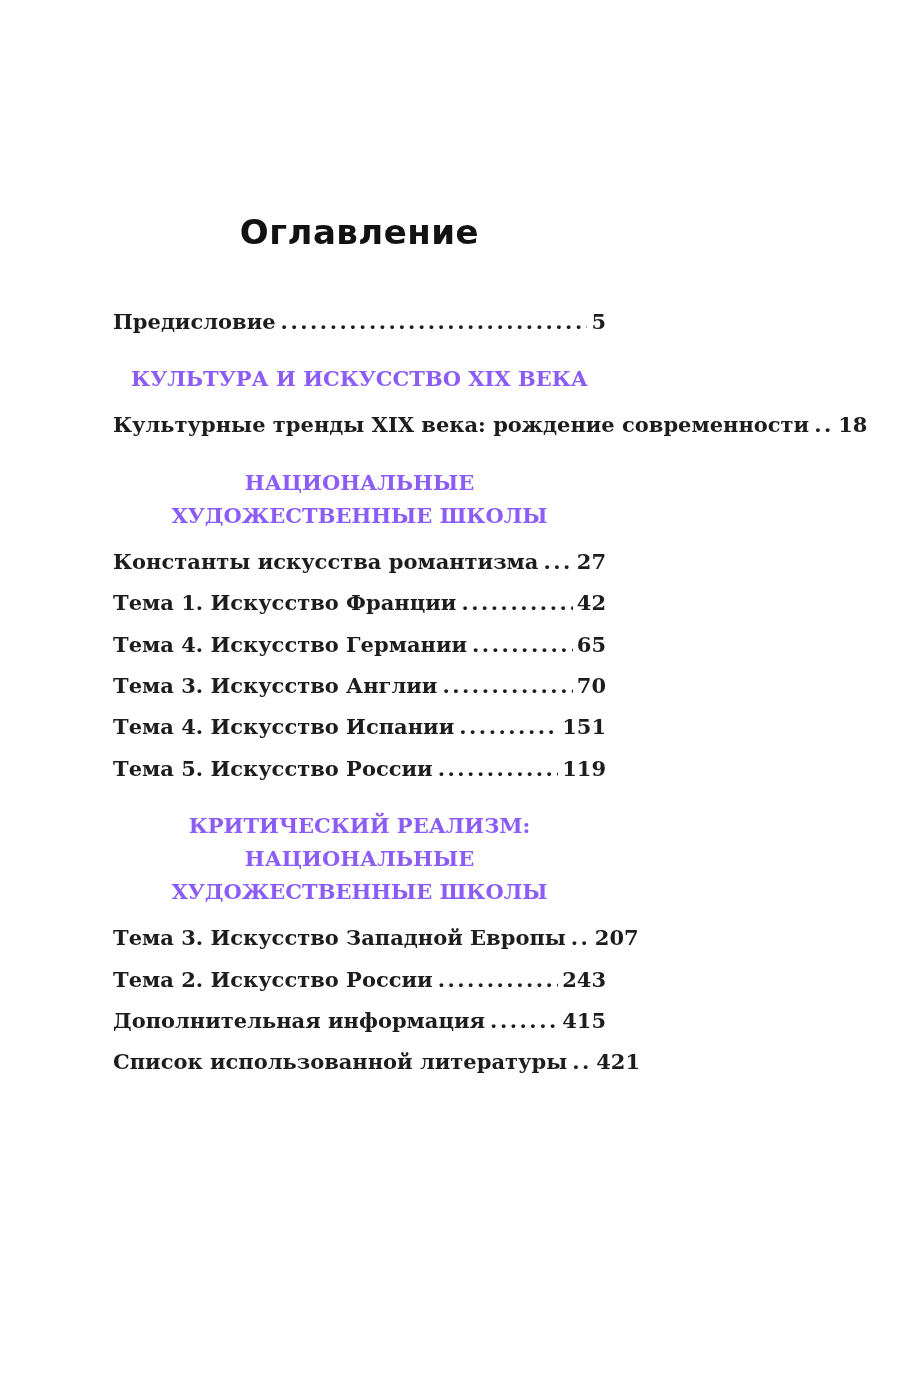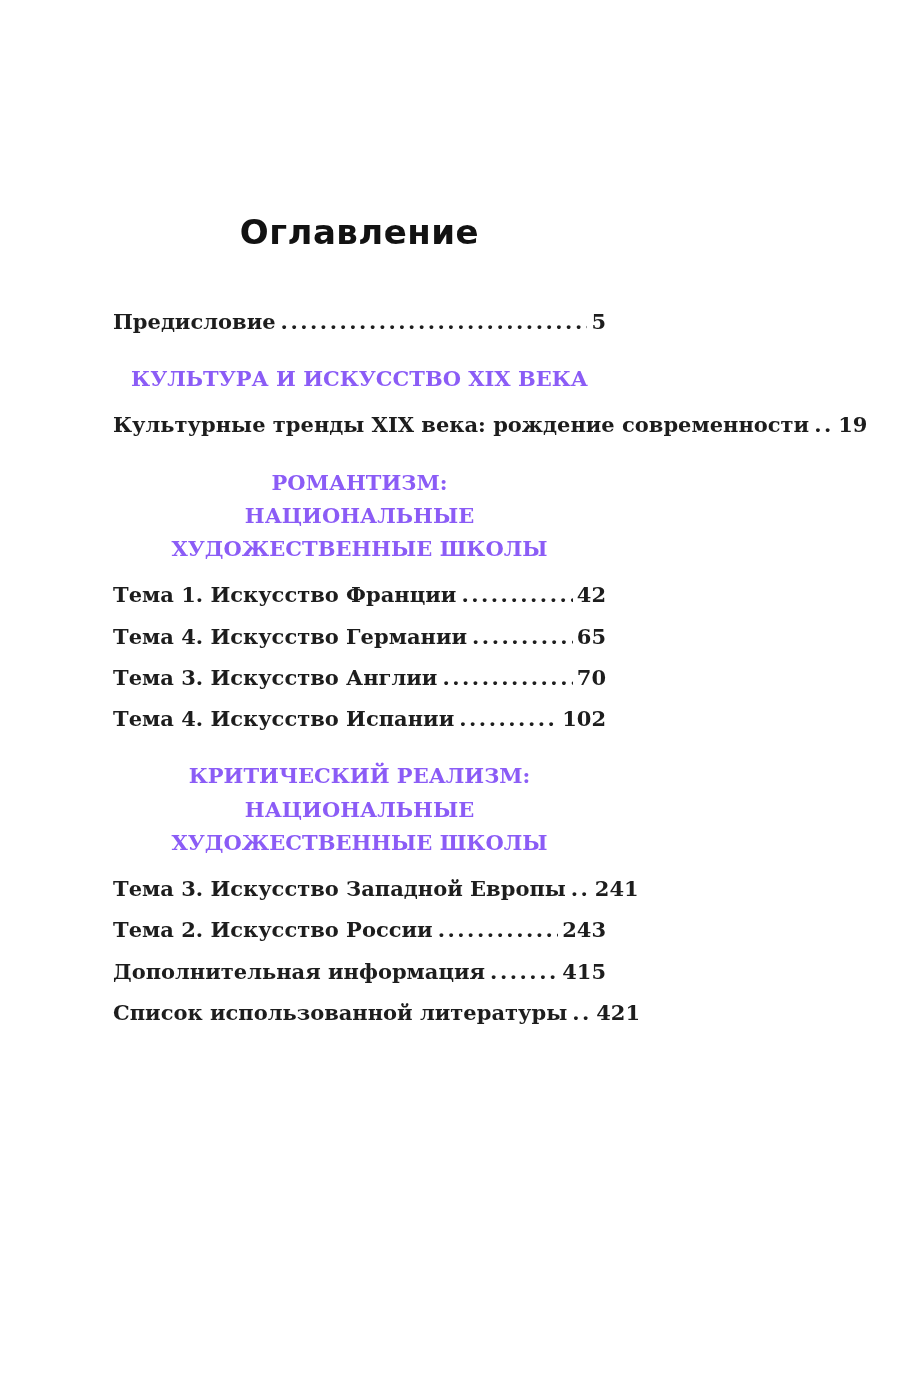--- a/index.html
+++ b/index.html
@@ -76,28 +76,32 @@
       <span class="page-num">5</span>
     </div>
 
     <h2 class="section-heading">
       <span class="line">КУЛЬТУРА И ИСКУССТВО XIX ВЕКА</span>
     </h2>
 
     <div class="toc-entry">
       <span class="label">Культурные тренды XIX века: рождение современности</span>
       <span class="dots"></span>
-      <span class="page-num">19</span>
+      <span class="page-num">18</span>
     </div>
 
     <h2 class="section-heading">
-      <span class="line">РОМАНТИЗМ:</span>
       <span class="line">НАЦИОНАЛЬНЫЕ ХУДОЖЕСТВЕННЫЕ ШКОЛЫ</span>
     </h2>
 
+    <div class="toc-entry">
+      <span class="label">Константы искусства романтизма</span>
+      <span class="dots"></span>
+      <span class="page-num">27</span>
+    </div>
 
     <div class="toc-entry">
       <span class="label">Тема 1. Искусство Франции</span>
       <span class="dots"></span>
       <span class="page-num">42</span>
     </div>
 
     <div class="toc-entry">
       <span class="label">Тема 4. Искусство Германии</span>
       <span class="dots"></span>
@@ -106,33 +110,38 @@
 
     <div class="toc-entry">
       <span class="label">Тема 3. Искусство Англии</span>
       <span class="dots"></span>
       <span class="page-num">70</span>
     </div>
 
     <div class="toc-entry">
       <span class="label">Тема 4. Искусство Испании</span>
       <span class="dots"></span>
-      <span class="page-num">102</span>
+      <span class="page-num">151</span>
     </div>
 
+    <div class="toc-entry">
+      <span class="label">Тема 5. Искусство России</span>
+      <span class="dots"></span>
+      <span class="page-num">119</span>
+    </div>
 
     <h2 class="section-heading">
       <span class="line">КРИТИЧЕСКИЙ РЕАЛИЗМ:</span>
       <span class="line">НАЦИОНАЛЬНЫЕ ХУДОЖЕСТВЕННЫЕ ШКОЛЫ</span>
     </h2>
 
     <div class="toc-entry">
       <span class="label">Тема 3. Искусство Западной Европы</span>
       <span class="dots"></span>
-      <span class="page-num">241</span>
+      <span class="page-num">207</span>
     </div>
 
     <div class="toc-entry">
       <span class="label">Тема 2. Искусство России</span>
       <span class="dots"></span>
       <span class="page-num">243</span>
     </div>
 
     <div class="toc-entry">
       <span class="label">Дополнительная информация</span>

